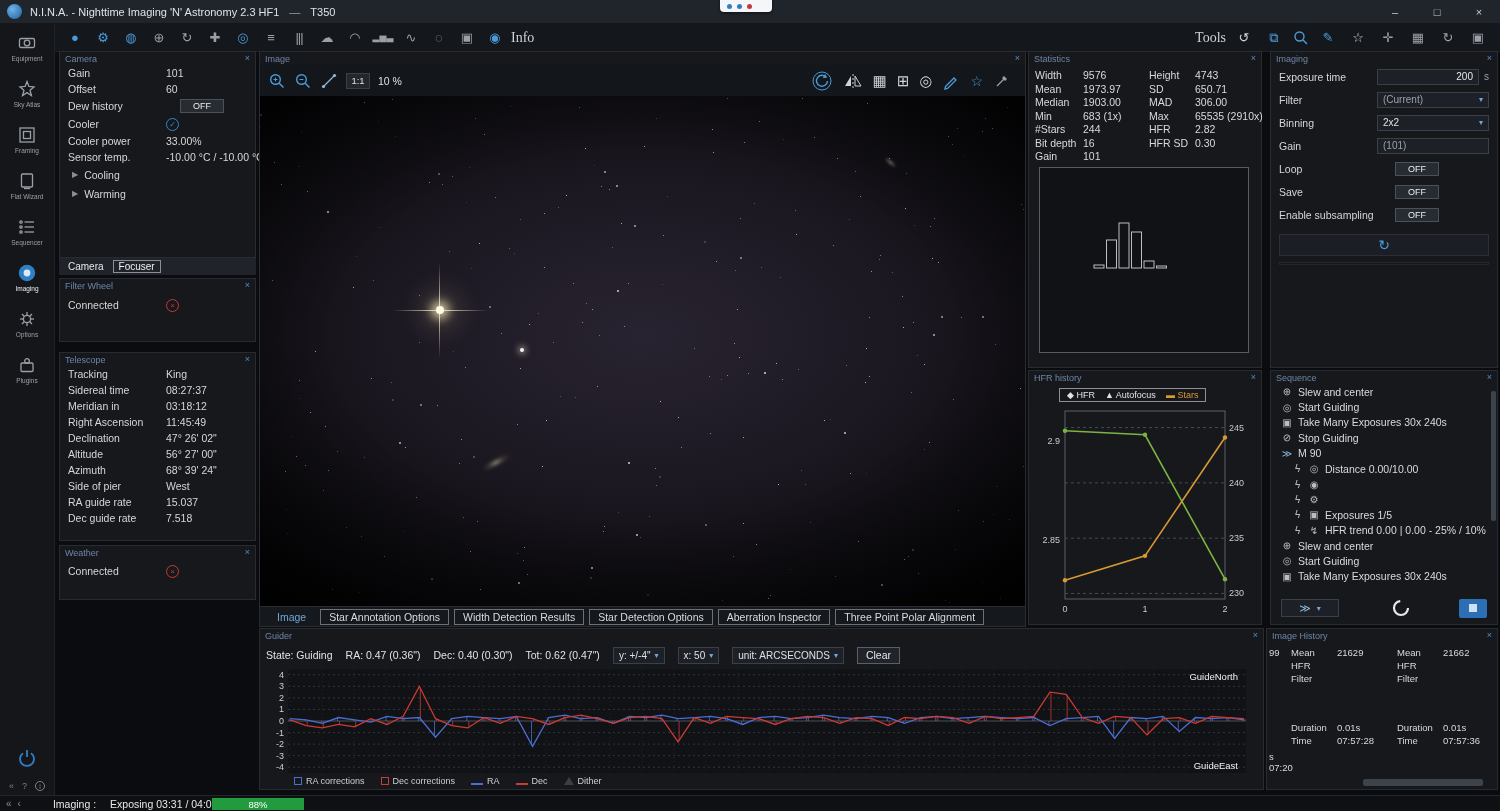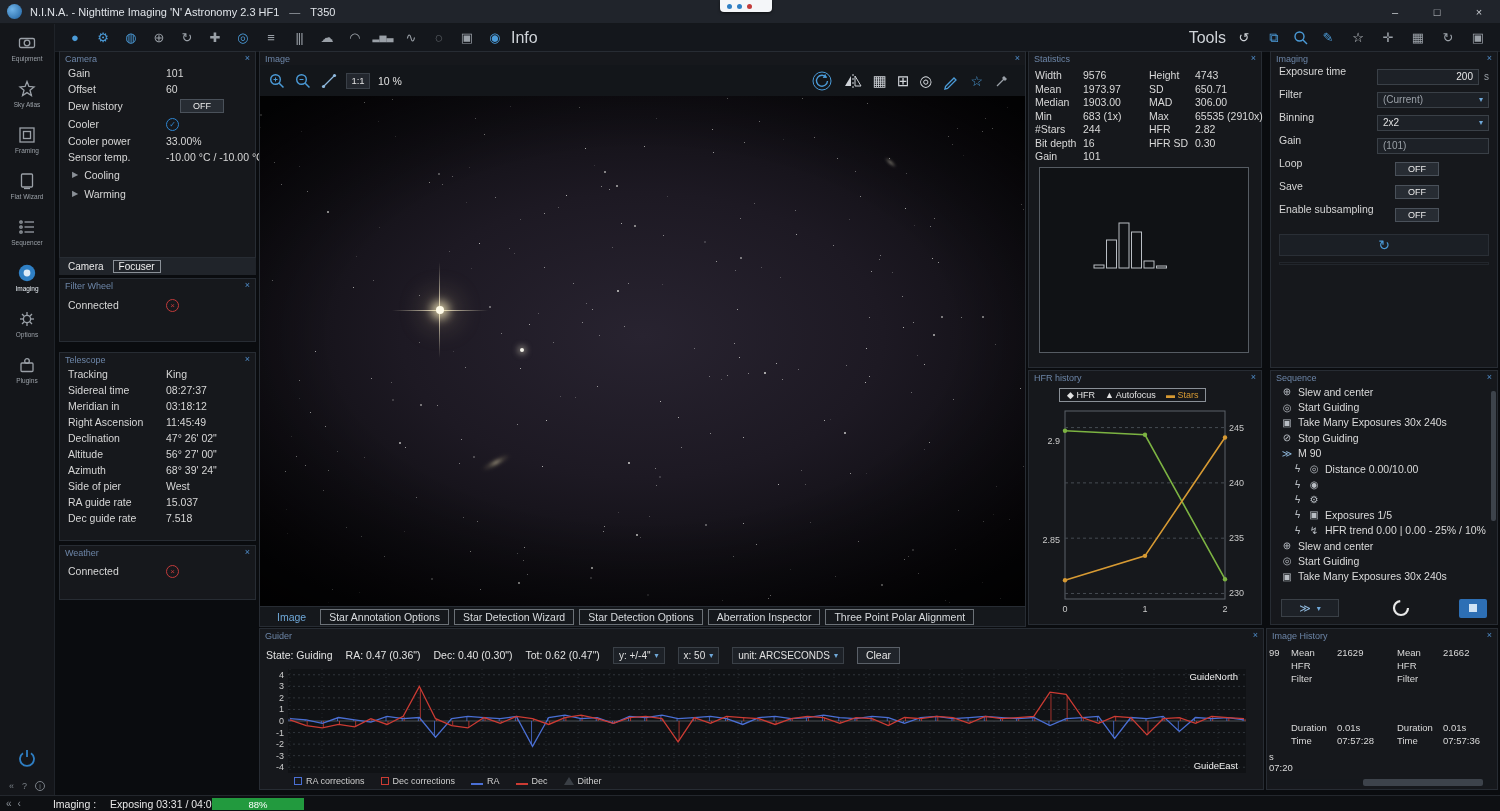--- a/index.html
+++ b/index.html
@@ -15,21 +15,21 @@
   .wbtn{width:42px;height:24px;display:flex;align-items:center;justify-content:center;font-size:11px;color:#c8ccd1;}
   
   #miniwin{position:absolute;left:720px;top:0;width:52px;height:12px;background:#f4f6f9;border-radius:0 0 4px 4px;box-shadow:0 1px 3px rgba(0,0,0,.6);display:flex;align-items:center;gap:5px;padding:0 7px;z-index:50;}
   #miniwin i{width:5px;height:5px;border-radius:50%;display:block;}
   
   #toolbar{position:absolute;left:55px;top:24px;width:1445px;height:28px;background:#14171c;display:flex;align-items:center;border-bottom:1px solid #1d2127;}
   #toolbar .tico{width:24px;text-align:center;font-size:13px;line-height:1;}
   .blue{color:#4b9bd8;} .gray{color:#9aa0a7;} .lt{color:#cfd3d8;}
   #toolbar .grp{display:flex;align-items:center;gap:4px;padding-left:8px;}
   #toolbar .right{margin-left:auto;display:flex;align-items:center;gap:6px;padding-right:10px;}
-  #toolbar .lbl{font-size:16px;color:#cfd3d8;}
+  #toolbar .lbl{font-size:14px;color:#cfd3d8;font-family:Liberation Serif, serif;}
   
   #sidebar{position:absolute;left:0;top:24px;width:55px;height:771px;background:#14161a;border-right:1px solid #1f2329;display:flex;flex-direction:column;align-items:center;}
   .sb-item{width:55px;height:45px;display:flex;flex-direction:column;align-items:center;justify-content:center;gap:2px;margin-top:1px;}
   .sb-item svg{width:20px;height:20px;stroke:#9aa0a7;fill:none;stroke-width:1.3;}
   .sb-label{font-size:6.5px;color:#9aa0a7;}
   .sb-item.active .sb-label{color:#e8eef4;}
   #sb-spacer{flex:1;}
   #power{margin-bottom:10px;}
   #sb-foot{display:flex;gap:8px;align-items:center;margin-bottom:4px;font-size:9px;color:#7a8087;}
   .circle-i{width:10px;height:10px;border:1px solid #7a8087;border-radius:50%;font-size:7px;display:flex;align-items:center;justify-content:center;}
@@ -66,21 +66,21 @@
   #image-tabs{position:absolute;left:259px;top:607px;width:767px;height:20px;background:#15181c;border:1px solid #272c33;border-top:none;display:flex;align-items:center;gap:5px;padding:0 8px;font-size:10.5px;}
   .itab{padding:1px 8px;color:#d8dbde;border:1px solid #6b7177;}
   .itab.active{border-color:transparent;color:#6fa8d8;}
   
   #stat-grid{display:grid;grid-template-columns:48px 66px 46px 68px;padding:4px 6px 0 6px;font-size:10.5px;row-gap:1.5px;color:#d9d9d9;}
   #hist-box{position:absolute;left:10px;top:115px;width:210px;height:186px;border:1px solid #565c63;background:#101215;}
   
   #hfr-legend{position:absolute;left:30px;top:17px;display:flex;gap:10px;border:1px solid #8a9097;padding:1px 7px;font-size:9px;color:#e2e2e2;align-items:center;background:#16181c;z-index:2;}
   .lg-orange{color:#d79a33;}
   
-  .irow{display:flex;height:23px;padding:0 8px;font-size:10.5px;color:#d6d6d6;}
+  .irow{display:flex;align-items:center;height:23px;padding:0 8px;font-size:10.5px;color:#d6d6d6;}
   .irow .k{flex:1;}
   .irow .ctrl{width:112px;display:flex;align-items:center;}
   .dd{flex:1;display:flex;align-items:center;justify-content:space-between;background:#1d2127;border:1px solid #3a4047;font-size:10px;padding:0 5px;height:16px;color:#e0e0e0;}
   .dd .caret{color:#6fa8d8;font-size:8px;margin-left:4px;}
   .dd.muted{color:#9aa0a7;}
   .ibox{flex:1;display:flex;align-items:center;justify-content:flex-end;background:#1d2127;border:1px solid #3a4047;height:16px;padding:0 5px;font-size:10px;color:#e8e8e8;}
   .unit{color:#9aa0a7;margin-left:5px;font-size:10px;}
   #capture-bar{position:absolute;left:8px;top:182px;width:210px;height:22px;background:#1b1f25;border:1px solid #2a2f36;display:flex;align-items:center;justify-content:center;color:#4b9bd8;font-size:14px;}
   #capture-line{position:absolute;left:8px;top:210px;width:210px;height:3px;background:#10131
 7;border:1px solid #22262c;}
@@ -681,21 +681,21 @@
         </div>
       <div id="mid-star"></div>
       <div id="galaxy"></div>
       <div id="galaxy2"></div>
     </div>
   </div>
 
   <div id="image-tabs">
     <span class="itab active">Image</span>
     <span class="itab">Star Annotation Options</span>
-    <span class="itab">Star Detection Wizard</span>
+    <span class="itab">Width Detection Results</span>
     <span class="itab">Star Detection Options</span>
     <span class="itab">Aberration Inspector</span>
     <span class="itab">Three Point Polar Alignment</span>
   </div>
 
   <div class="panel" style="left:1028px;top:51px;width:234px;height:317px;">
     <div class="phead">
       <span>Statistics</span>
       <span class="px">×</span>
     </div>

